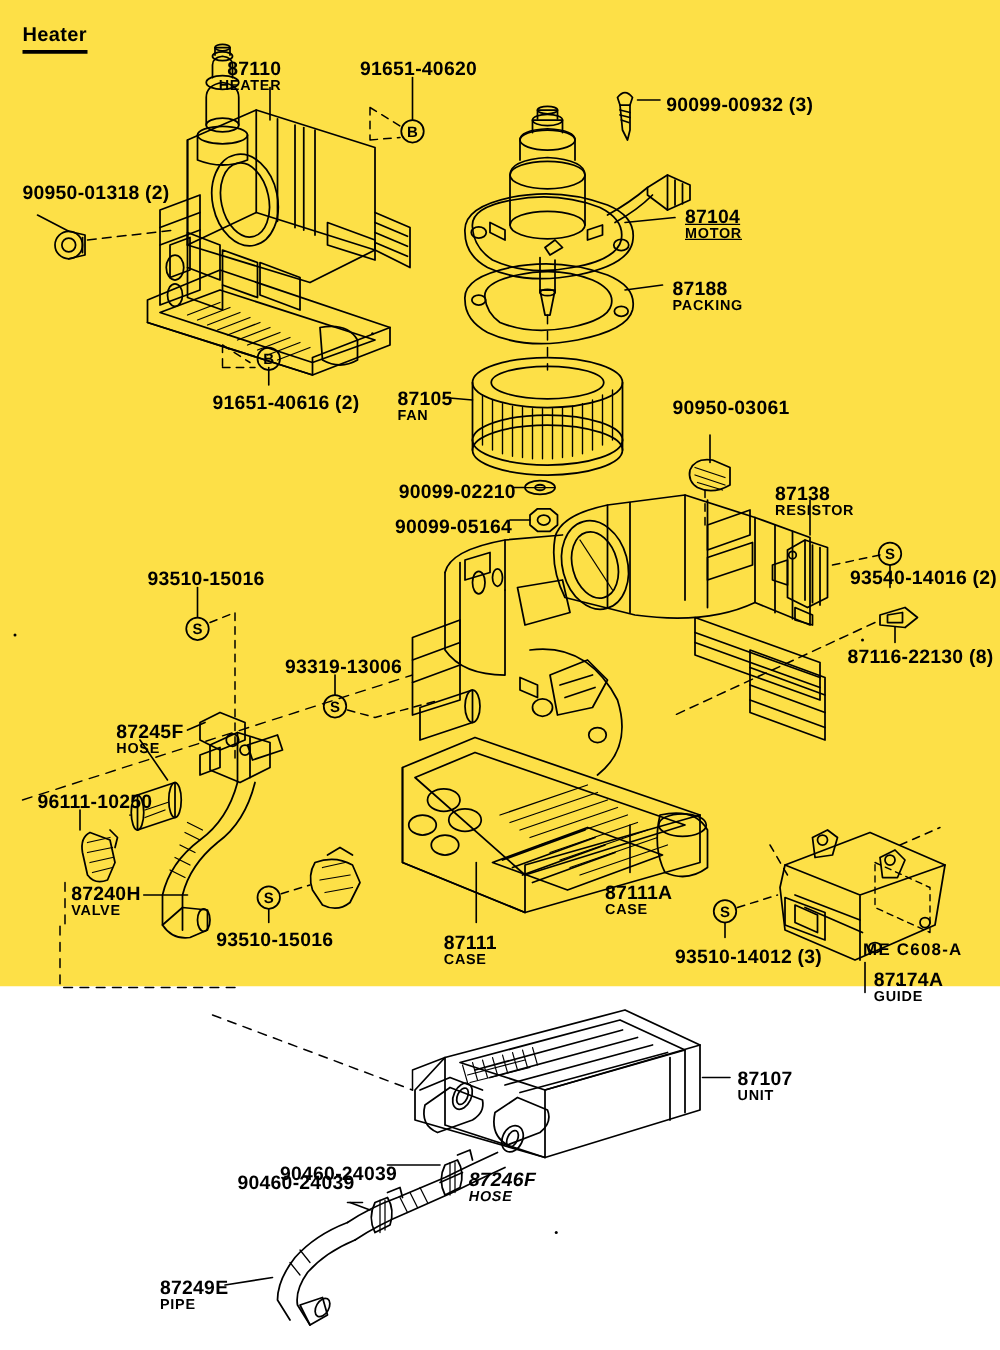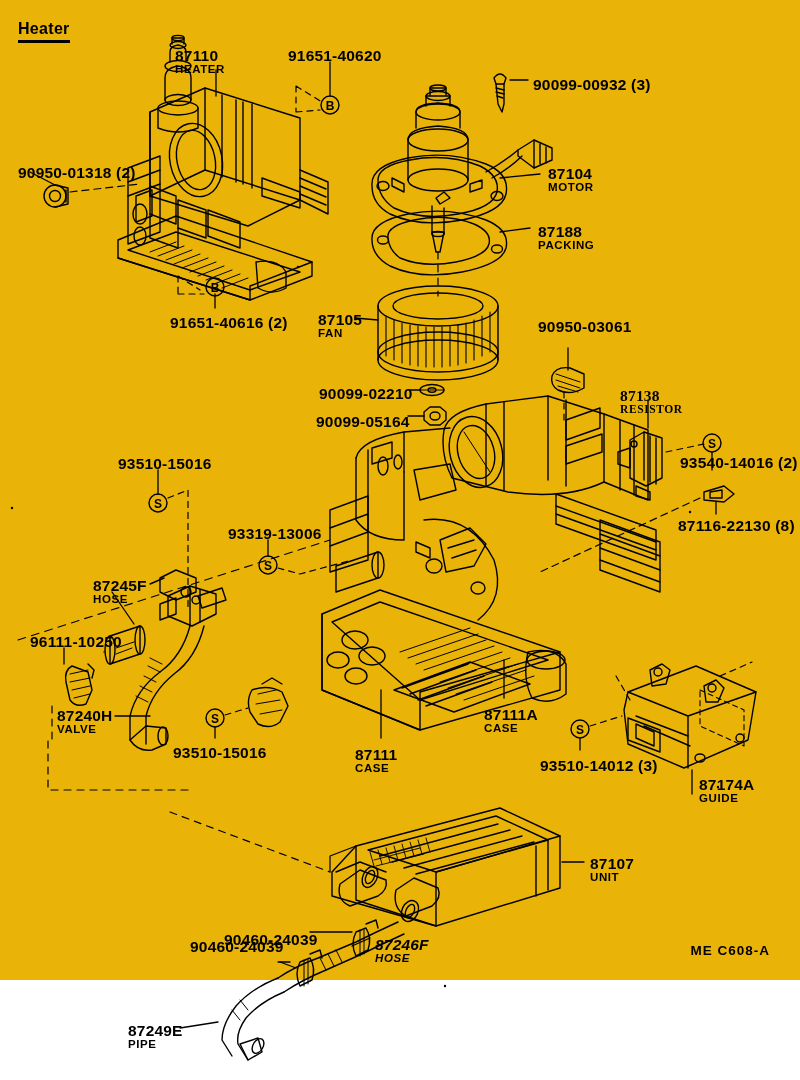--- a/index.html
+++ b/index.html
@@ -1,26 +1,26 @@
 <!DOCTYPE html>
 <html><head>
 <meta charset="utf-8">
 <style>
   html,body{margin:0;padding:0;background:#fff;}
   body{width:800px;height:1080px;position:relative;overflow:hidden;
        font-family:"Liberation Sans","DejaVu Sans",sans-serif;color:#000;}
-  #stage{position:relative;width:800px;height:980px;background:#eab308;}
+  #stage{position:relative;width:800px;height:789px;background:#fde047;}
   svg.art{position:absolute;left:0;top:0;width:800px;height:1080px;}
   .lbl{position:absolute;white-space:nowrap;font-weight:bold;letter-spacing:.2px;}
   .num{font-size:15.5px;line-height:15px;}
   .sub{font-size:11.5px;line-height:12px;letter-spacing:.6px;}
   .title{position:absolute;left:18px;top:20px;font-size:16px;font-weight:bold;
          border-bottom:3px solid #000;padding-bottom:2px;letter-spacing:.3px;}
   .code{position:absolute;right:30px;bottom:22px;font-size:13.5px;font-weight:bold;letter-spacing:1px;text-align:center;}
-  .ctr{text-align:left;}
+  .ctr{text-align:right;}
 </style>
 </head>
 <body>
 
 <div id="stage">
 
   <div class="title">Heater</div>
   <div class="code">ME  C608-A</div>
 
   <svg class="art" viewBox="0 0 800 1080" xmlns="http://www.w3.org/2000/svg">
@@ -433,24 +433,24 @@
       <div class="lbl ctr" style="left: 200px; top: 48px; transform: translateX(-50%);">
         <div class="num">87110</div>
         <div class="sub">HEATER</div>
       </div>
       <div class="lbl" style="left: 288px; top: 48px;">
         <div class="num">91651-40620</div>
       </div>
       <div class="lbl" style="left: 533px; top: 77px;">
         <div class="num">90099-00932 (3)</div>
       </div>
-      <div class="lbl" style="left: 18px; top: 165px;">
+      <div class="lbl" style="left: 18px; top: 147px;">
         <div class="num">90950-01318 (2)</div>
       </div>
-      <div class="lbl" style="left: 548px; top: 166px;">
+      <div class="lbl" style="left: 548px; top: 166px; text-decoration: underline;">
         <div class="num">87104</div>
         <div class="sub">MOTOR</div>
       </div>
       <div class="lbl" style="left: 538px; top: 224px;">
         <div class="num">87188</div>
         <div class="sub">PACKING</div>
       </div>
       <div class="lbl" style="left: 170px; top: 315px;">
         <div class="num">91651-40616 (2)</div>
       </div>
@@ -460,21 +460,21 @@
       </div>
       <div class="lbl" style="left: 319px; top: 386px;">
         <div class="num">90099-02210</div>
       </div>
       <div class="lbl" style="left: 316px; top: 414px;">
         <div class="num">90099-05164</div>
       </div>
       <div class="lbl" style="left: 538px; top: 319px;">
         <div class="num">90950-03061</div>
       </div>
-      <div class="lbl" style="left: 620px; top: 388px; font-family: Liberation Serif, serif;">
+      <div class="lbl" style="left: 620px; top: 388px;">
         <div class="num">87138</div>
         <div class="sub">RESISTOR</div>
       </div>
       <div class="lbl" style="left: 664px; top: 455px; margin-left: 16px;">
         <div class="num">93540-14016 (2)</div>
       </div>
       <div class="lbl" style="left: 678px; top: 518px;">
         <div class="num">87116-22130 (8)</div>
       </div>
       <div class="lbl" style="left: 118px; top: 456px;">

